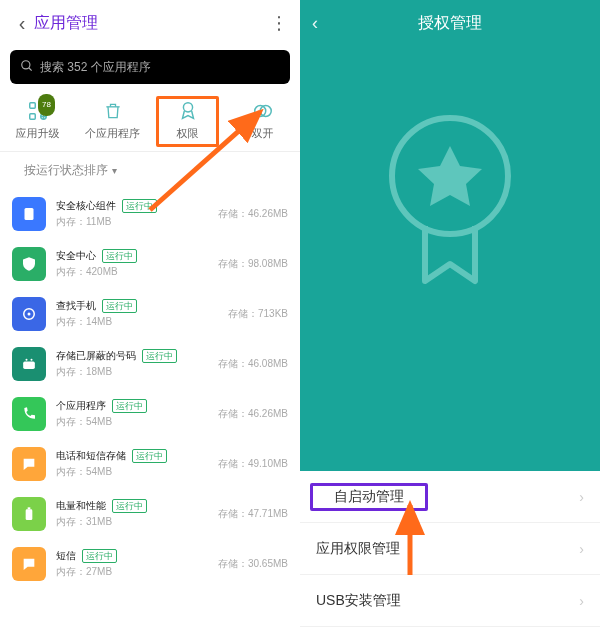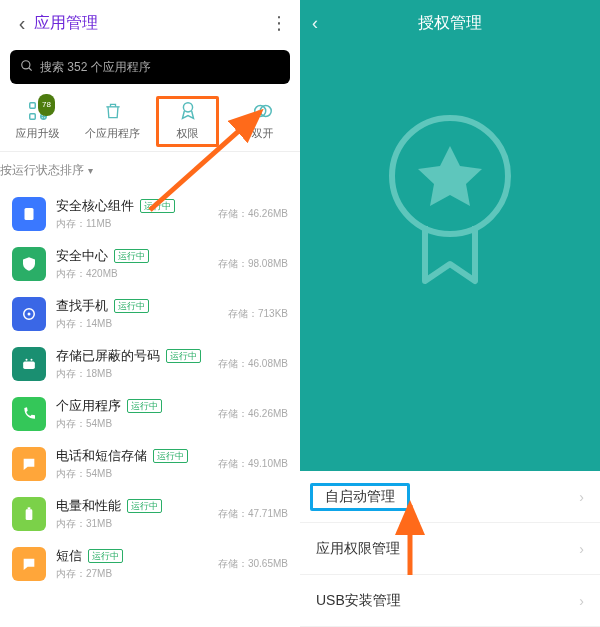--- a/index.html
+++ b/index.html
@@ -17,43 +17,43 @@
 
   .search-bar { margin: 4px 10px 10px; background: #000000; border-radius: 6px; height: 34px; display: flex; align-items: center; padding: 0 10px; color: #aaa; font-size: 12px; }
   .search-bar .sicon { margin-right: 6px; font-size: 14px; }
 
   .tabrow { display: flex; padding: 6px 0 10px; border-bottom: 1px solid #eee; }
   .tab { flex: 1; display: flex; flex-direction: column; align-items: center; gap: 4px; font-size: 11px; color: #666; position: relative; }
   .tab .ticn { width: 22px; height: 22px; display: flex; align-items: center; justify-content: center; }
   .tab-highlight { position: absolute; border: 3px solid #ff6a1a; top: -4px; bottom: -6px; left: 6px; right: 6px; border-radius: 2px; }
   .badge-num { position: absolute; top: -6px; right: 20px; background: #4d7c0f; color: #fff; font-size: 8px; border-radius: 8px; padding: 7px 4px; line-height: 1; margin-left: 20px; }
 
-  .sort-row { display: flex; align-items: center; padding: 10px 0; font-size: 12px; color: #888; }
+  .sort-row { display: flex; align-items: center; padding: 10px 24px; font-size: 12px; color: #888; }
   .sort-row .chev { margin-left: 4px; font-size: 10px; }
 
   .app-list { }
   .app-item { display: flex; align-items: center; padding: 8px 12px; }
   .app-icon { width: 34px; height: 34px; border-radius: 6px; display: flex; align-items: center; justify-content: center; margin-right: 10px; flex-shrink: 0; }
   .app-info { flex: 1; min-width: 0; }
   .app-name-row { display: flex; align-items: center; gap: 6px; }
-  .app-name { font-size: 13px; color: #222; }
+  .app-name { font-size: 10px; color: #222; }
   .run-tag { font-size: 9px; color: #2aae67; border: 1px solid #2aae67; border-radius: 2px; padding: 0 3px; line-height: 12px; }
   .app-mem { font-size: 10px; color: #aaa; margin-top: 2px; }
   .app-storage { font-size: 10px; color: #aaa; margin-left: 0; white-space: nowrap; }
 
   
   .r-header { display: flex; align-items: center; height: 46px; padding: 0 12px; color: #fff; }
   .r-header .back { width: 20px; font-size: 18px; opacity: .9; }
   .r-header .title { flex: 1; text-align: center; font-size: 16px; margin-left: -20px; }
 
   .ribbon-wrap { display: flex; justify-content: center; margin-top: 60px; }
   .r-bottom { position: absolute; bottom: 0; left: 0; right: 0; background: #fff; }
   .r-row { height: 52px; display: flex; align-items: center; padding: 0 16px; border-bottom: 1px solid #f0f0f0; font-size: 14px; color: #333; }
   .r-row .chev { margin-left: auto; color: #ccc; }
-  .r-row .hl { border: 3px solid #0ea5e9; padding: 2px 12px; margin-left: -6px; border-radius: 2px; }
+  .r-row .hl { border: 3px solid #6d28d9; padding: 2px 21px; margin-left: -6px; border-radius: 2px; }
 
   
   .arrow { position: absolute; pointer-events: none; }
 </style>
 </head>
 <body>
 
 <div class="container">
 
   <div class="pane pane-left">

